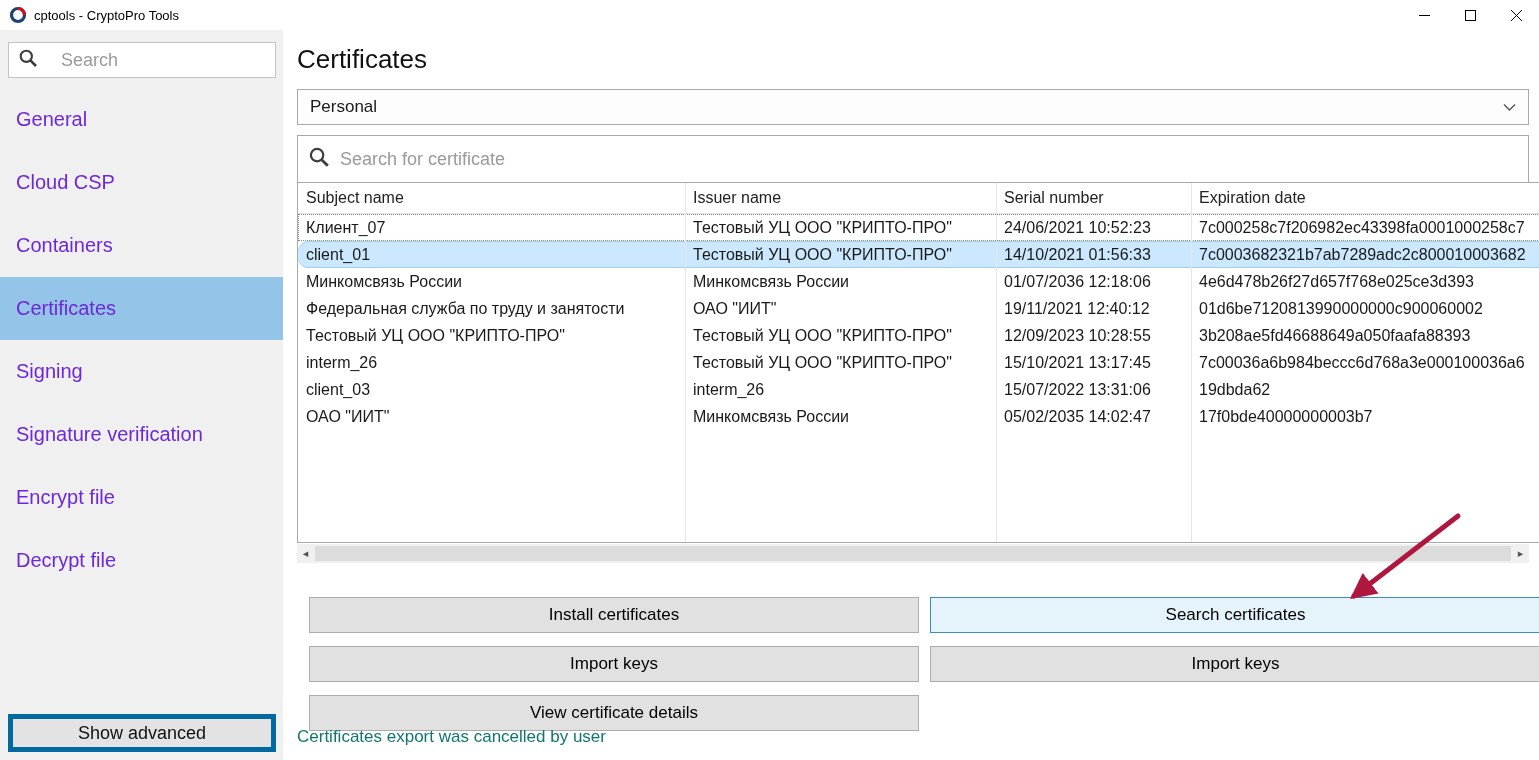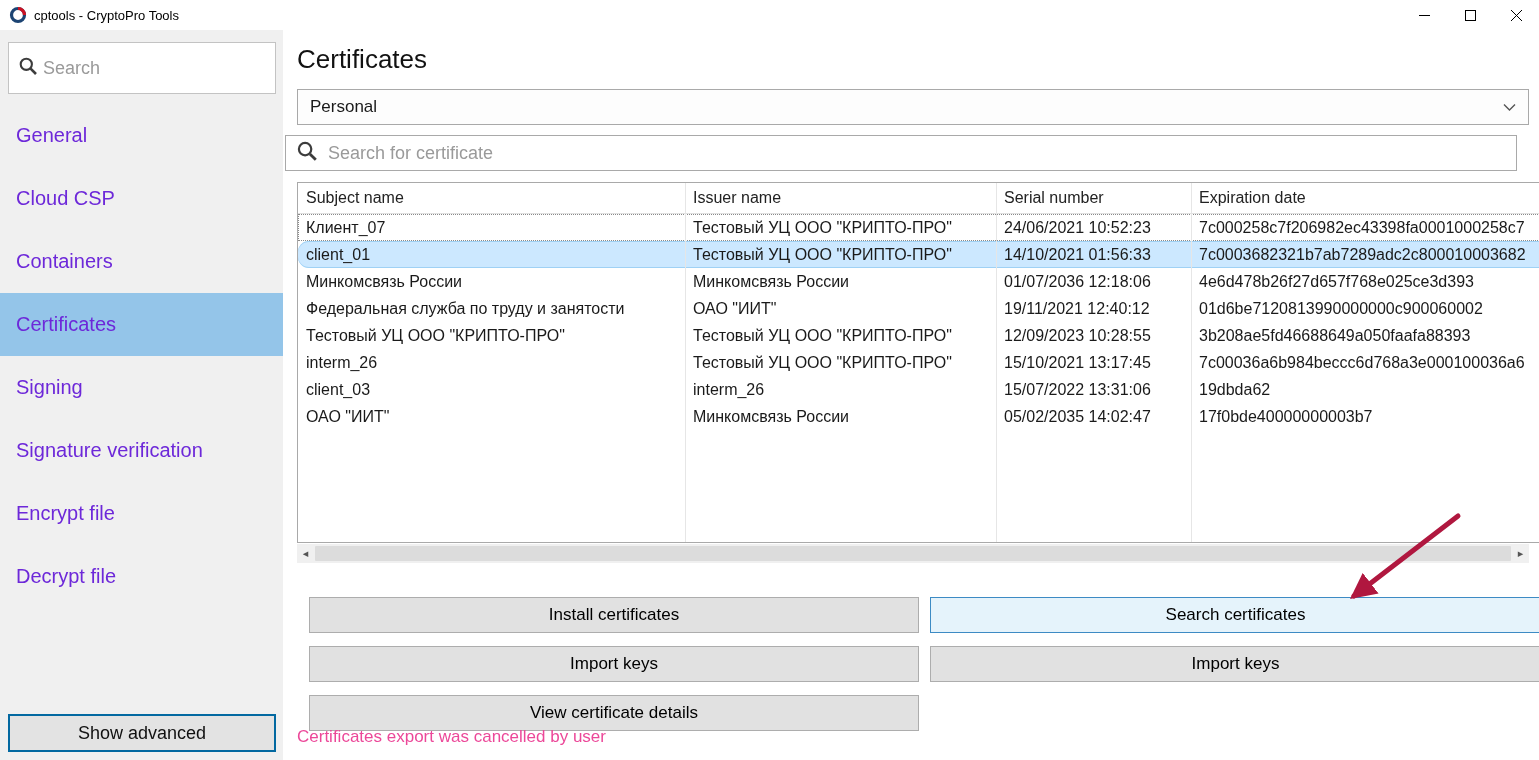--- a/index.html
+++ b/index.html
@@ -8,34 +8,34 @@
 
   
   .titlebar { position:absolute; top:0; left:0; width:1539px; height:30px; background:#fff; display:flex; align-items:center; }
   .app-icon { width:18px; height:18px; margin-left:9px; display:flex; align-items:center; }
   .win-title { font-size:13px; margin-left:7px; color:#000; }
   .win-controls { margin-left:auto; display:flex; height:30px; }
   .win-btn { width:46px; height:30px; display:flex; align-items:center; justify-content:center; cursor:default; }
 
   
   .sidebar { position:absolute; top:30px; left:0; width:283px; height:730px; background:#f0f0f0; }
-  .sidebar-search { margin:12px 7px 0 8px; height:52px; background:#fff; border:1px solid #c3c3c3; display:flex; align-items:center; padding:0 9px; gap:5px; }
+  .sidebar-search { margin:12px 7px 0 8px; height:36px; background:#fff; border:1px solid #c3c3c3; display:flex; align-items:center; padding:0 9px; gap:23px; }
   .sidebar-search input { border:none; outline:none; flex:1; font-size:18px; font-family:inherit; color:#333; background:transparent; }
   .sidebar-search input::placeholder { color:#9a9a9a; }
   .nav { margin-top:10px; }
   .nav-item { height:63px; line-height:63px; padding-left:16px; font-size:20px; color:#6d28d9; cursor:default; white-space:nowrap; }
   .nav-item.selected { background:#94c5e9; }
-  .show-advanced { position:absolute; left:8px; bottom:8px; width:268px; height:38px; background:#e3e3e3; border:2px solid #0369a1; font-size:18px; font-family:inherit; color:#111; }
+  .show-advanced { position:absolute; left:8px; bottom:8px; width:268px; height:38px; background:#e3e3e3; border:5px solid #0369a1; font-size:18px; font-family:inherit; color:#111; }
 
   
   .main { position:absolute; top:30px; left:283px; width:1256px; height:730px; background:#fff; }
   .page-title { position:absolute; top:14px; left:14px; font-size:26px; color:#111; }
   .store-select { position:absolute; top:59px; left:14px; width:1232px; height:36px; border:1px solid #a9a9a9; background:#fdfdfd; display:flex; align-items:center; padding:0 12px; font-size:17px; }
   .store-select .chev { margin-left:auto; display:flex; align-items:center; }
-  .cert-search { position:absolute; top:105px; left:2px; width:1232px; height:36px; border:1px solid #a9a9a9; background:#fff; display:flex; align-items:center; padding:0 10px; gap:10px; }
+  .cert-search { position:absolute; top:105px; left:14px; width:1232px; height:48px; border:1px solid #a9a9a9; background:#fff; display:flex; align-items:center; padding:0 10px; gap:10px; }
   .cert-search input { border:none; outline:none; flex:1; font-size:18px; font-family:inherit; color:#333; background:transparent; }
   .cert-search input::placeholder { color:#9a9a9a; }
 
   
   .table { position:absolute; top:152px; left:14px; width:1456px; height:361px; border:1px solid #a9a9a9; background:#fff; overflow:hidden; }
   .thead { display:grid; grid-template-columns:387px 311px 195px 339px; height:31px; border-bottom:1px solid #e0e0e0; }
   .th { font-size:16px; color:#222; padding-left:8px; display:flex; align-items:center; white-space:nowrap; overflow:hidden; }
   .tbody { }
   .trow { display:grid; grid-template-columns:387px 311px 195px 339px; height:27px; }
   .trow.focused { outline:1px dotted #8a8a8a; outline-offset:-1px; }
@@ -47,21 +47,21 @@
   
   .hscroll { position:absolute; top:514px; left:14px; width:1232px; height:19px; background:#f0f0f0; display:flex; align-items:center; }
   .scroll-arrow { width:17px; text-align:center; font-size:11px; color:#555; line-height:19px; }
   .scroll-thumb { flex:1; height:15px; margin:0 1px; background:#dcdcdc; border-radius:1px; }
 
   
   .btn-grid { position:absolute; top:548px; left:26px; width:1232px; display:grid; grid-template-columns:610px 611px; column-gap:11px; row-gap:13px;margin-top:19px; }
   .action-btn { height:36px; background:#e1e1e1; border:1px solid #adadad; font-size:17px; font-family:inherit; color:#000; cursor:default; }
   .action-btn.highlight { background:#e5f3fb; border:1px solid #3d8bc4; }
 
-  .status { position:absolute; top:697px; left:14px; font-size:17px; color:#ec4899; }
+  .status { position:absolute; top:697px; left:14px; font-size:17px; color:#0f766e; }
 
   
   .annot { position:absolute; top:0; left:0; width:1539px; height:760px; pointer-events:none; }
 </style>
 </head>
 <body>
 
 <div class="titlebar">
   <span class="app-icon">
     <svg width="18" height="18" viewBox="0 0 18 18">

